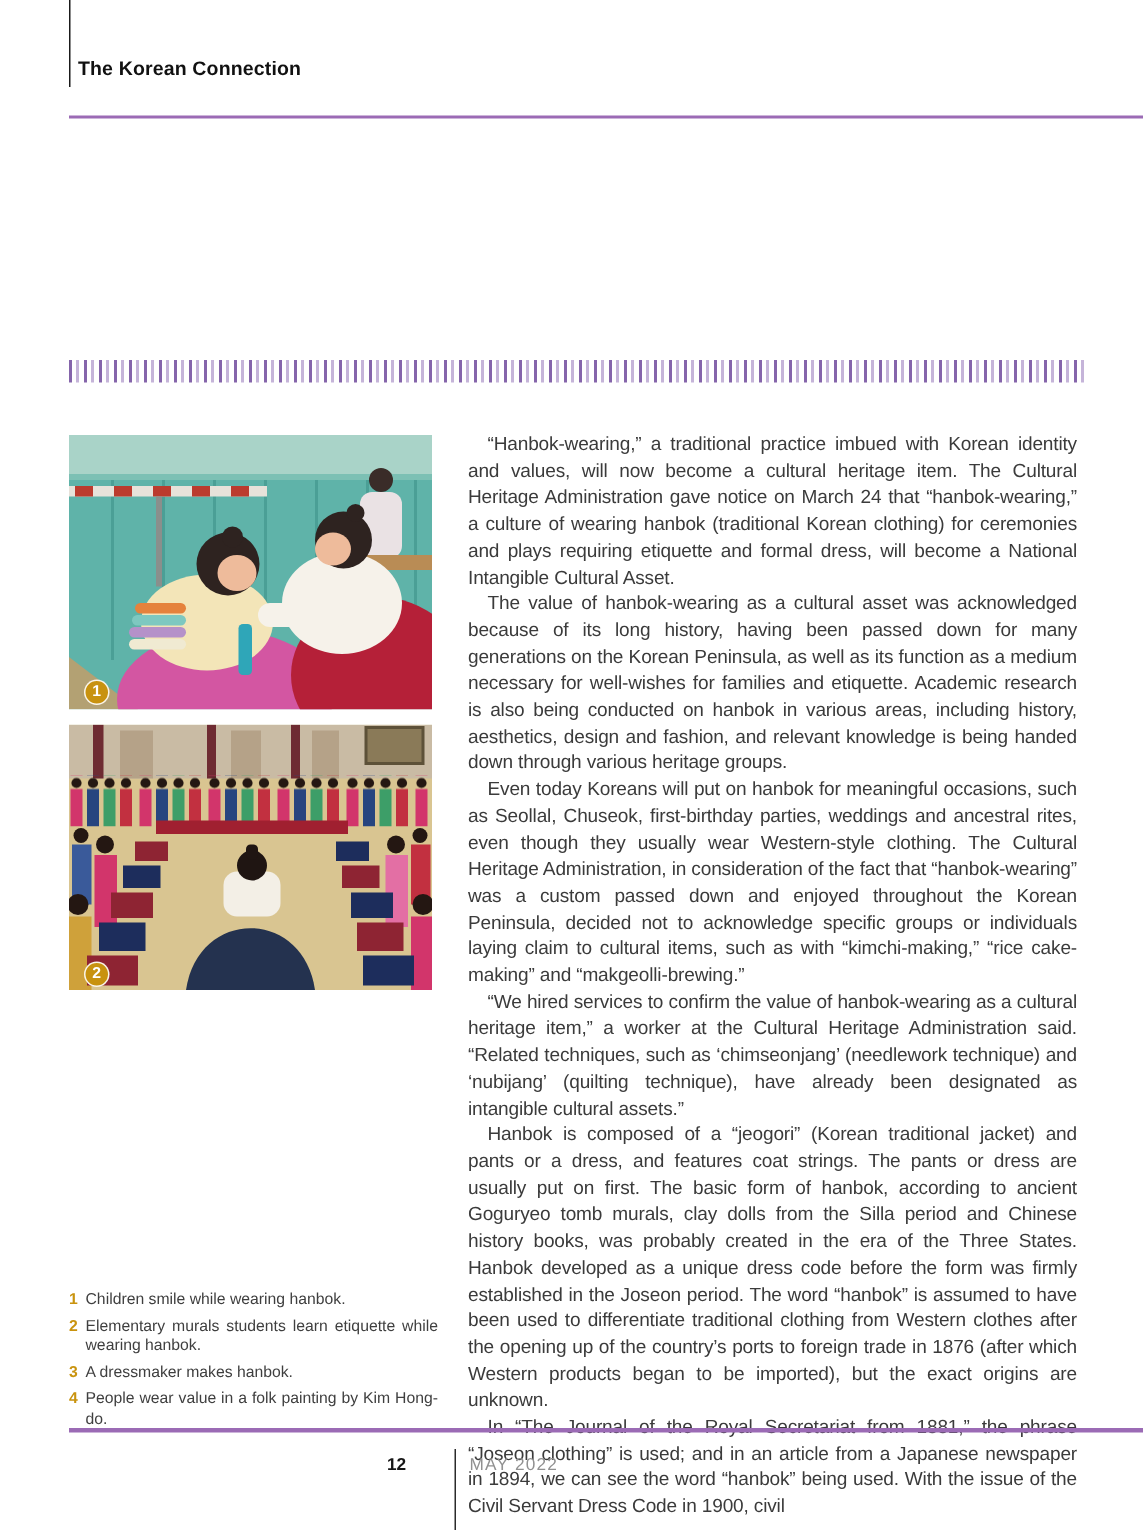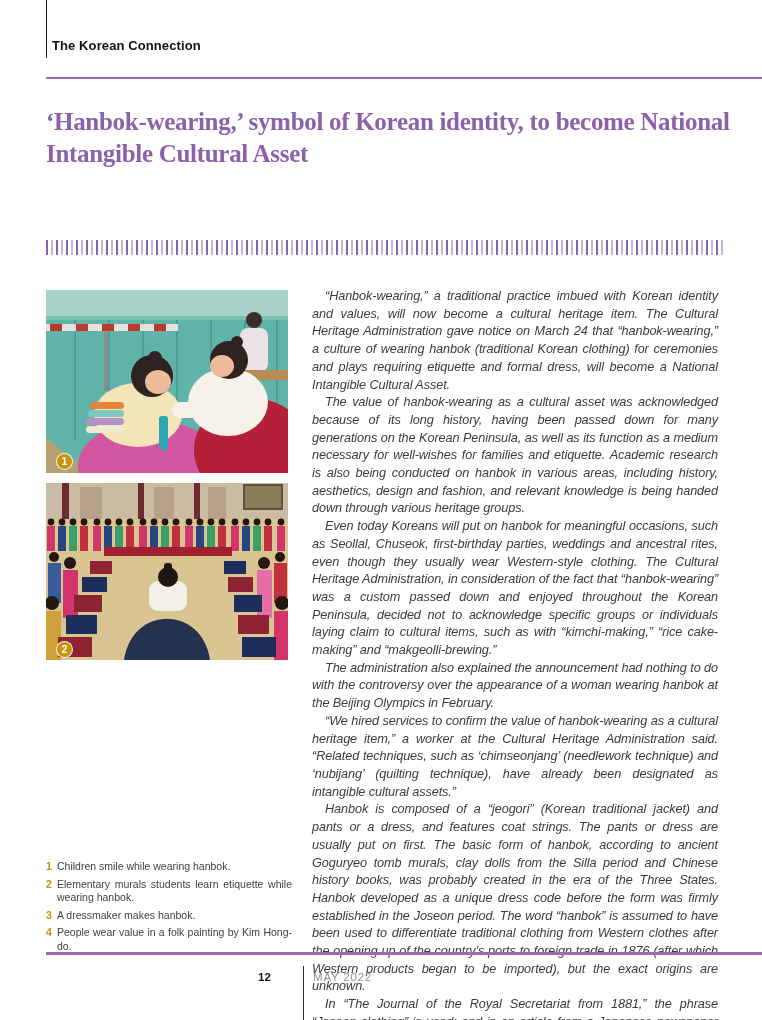--- a/index.html
+++ b/index.html
@@ -29,40 +29,36 @@
   .badge1 { left:56px; top:453px; }
   .badge2 { left:56px; top:641px; }
   
   .captions { position:absolute; left:46px; top:860px; width:246px; }
   .cap-row { display:flex; margin-bottom:4px; font-size:10.5px; line-height:13.5px; color:#3f3f3f; }
   .cap-num { flex:0 0 11px; font-weight:bold; color:#c9930e; }
   .cap-text { flex:1; text-align:justify; }
   
   .body-col { position:absolute; left:312px; top:288px; width:406px; }
   .body-col p { margin:0; font-size:12.7px; line-height:17.7px; color:#3b3b3b;
-    text-align:justify; text-indent:13px; letter-spacing:-0.1px;font-style:italic; }
+    text-align:justify; text-indent:13px; letter-spacing:-0.1px; }
   
   .footer-rule { position:absolute; left:46px; top:952px; width:716px; height:3px; background:#9b6bb5; }
   .page-num { position:absolute; left:258px; top:971px; width:38px; text-align:left; font-size:11.5px; font-weight:bold; color:#161616; }
   .footer-divider { position:absolute; left:303px; top:966px; width:1px; height:54px; background:#2b2b2b; }
   .issue-date { position:absolute; left:313px; top:971px; font-size:11.5px; color:#919191; letter-spacing:0.8px; }
 </style>
 </head>
 <body>
 
 <div class="page">
 
   <div class="top-tick"></div>
   <div class="section-label">The Korean Connection</div>
   <div class="header-rule"></div>
 
-  <div class="title">
-    <span>‘Hanbok-wearing,’ symbol of Korean identity, to become National</span>
-    <span>Intangible Cultural Asset</span>
-  </div>
 
   <div class="barcode"></div>
 
   <div class="photo photo1">
     <svg width="242" height="183" viewBox="0 0 242 183">
       <rect x="0" y="0" width="242" height="183" fill="#5fb3a9"></rect>
       <rect x="0" y="0" width="242" height="26" fill="#a9d3c8"></rect>
       <rect x="0" y="26" width="242" height="4" fill="#7cc0b4"></rect>
       <g fill="#4b9f96">
         <rect x="28" y="30" width="2" height="120"></rect>
@@ -203,21 +199,20 @@
     <div class="cap-row">
       <span class="cap-num">4</span>
       <span class="cap-text">People wear value in a folk painting by Kim Hong-do.</span>
     </div>
   </div>
 
   <div class="body-col">
     <p>“Hanbok-wearing,” a traditional practice imbued with Korean identity and values, will now become a cultural heritage item. The Cultural Heritage Administration gave notice on March 24 that “hanbok-wearing,” a culture of wearing hanbok (traditional Korean clothing) for ceremonies and plays requiring etiquette and formal dress, will become a National Intangible Cultural Asset.</p>
     <p>The value of hanbok-wearing as a cultural asset was acknowledged because of its long history, having been passed down for many generations on the Korean Peninsula, as well as its function as a medium necessary for well-wishes for families and etiquette. Academic research is also being conducted on hanbok in various areas, including history, aesthetics, design and fashion, and relevant knowledge is being handed down through various heritage groups.</p>
     <p>Even today Koreans will put on hanbok for meaningful occasions, such as Seollal, Chuseok, first-birthday parties, weddings and ancestral rites, even though they usually wear Western-style clothing. The Cultural Heritage Administration, in consideration of the fact that “hanbok-wearing” was a custom passed down and enjoyed throughout the Korean Peninsula, decided not to acknowledge specific groups or individuals laying claim to cultural items, such as with “kimchi-making,” “rice cake-making” and “makgeolli-brewing.”</p>
-    <p>The administration also explained the announcement had nothing to do with the controversy over the appearance of a woman wearing hanbok at the Beijing Olympics in February.</p>
     <p>“We hired services to confirm the value of hanbok-wearing as a cultural heritage item,” a worker at the Cultural Heritage Administration said. “Related techniques, such as ‘chimseonjang’ (needlework technique) and ‘nubijang’ (quilting technique), have already been designated as intangible cultural assets.”</p>
     <p>Hanbok is composed of a “jeogori” (Korean traditional jacket) and pants or a dress, and features coat strings. The pants or dress are usually put on first. The basic form of hanbok, according to ancient Goguryeo tomb murals, clay dolls from the Silla period and Chinese history books, was probably created in the era of the Three States. Hanbok developed as a unique dress code before the form was firmly established in the Joseon period. The word “hanbok” is assumed to have been used to differentiate traditional clothing from Western clothes after the opening up of the country’s ports to foreign trade in 1876 (after which Western products began to be imported), but the exact origins are unknown.</p>
     <p>In “The Journal of the Royal Secretariat from 1881,” the phrase “Joseon clothing” is used; and in an article from a Japanese newspaper in 1894, we can see the word “hanbok” being used. With the issue of the Civil Servant Dress Code in 1900, civil</p>
   </div>
 
   <div class="footer-rule"></div>
   <div class="page-num">12</div>
   <div class="footer-divider"></div>
   <div class="issue-date">MAY 2022</div>
 

